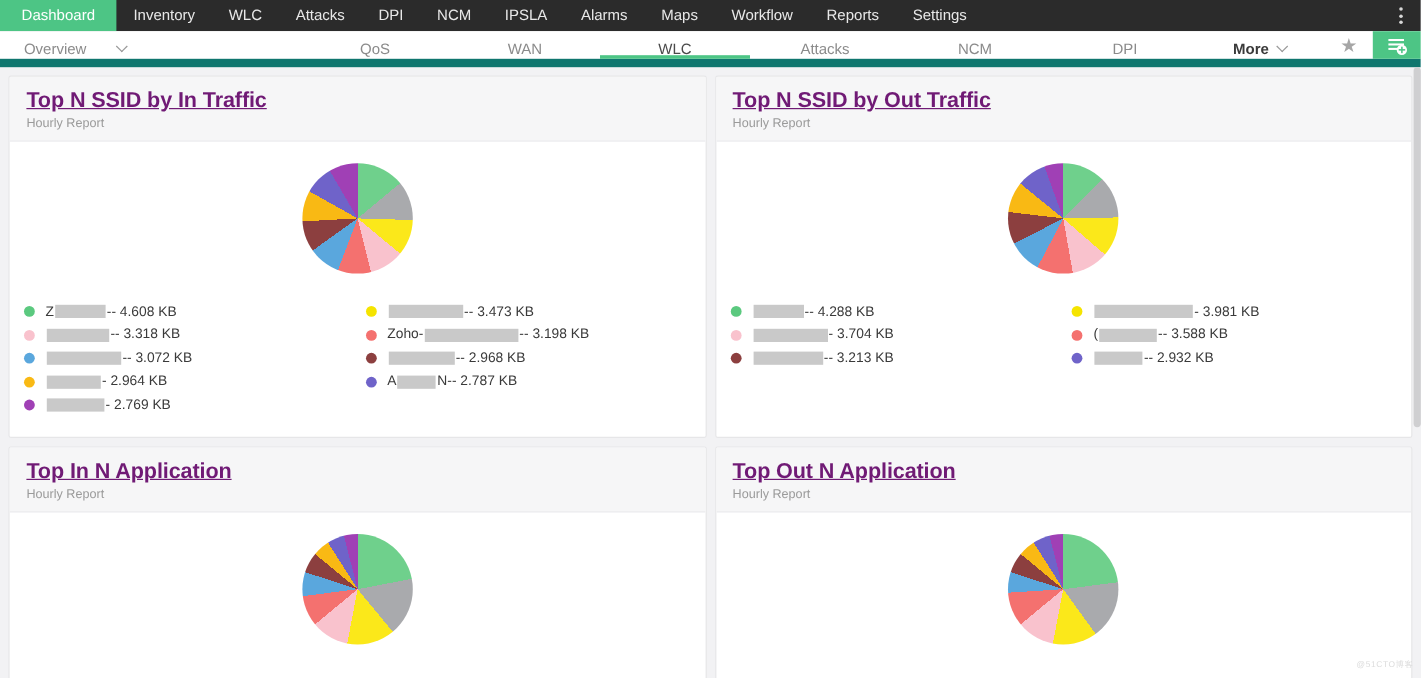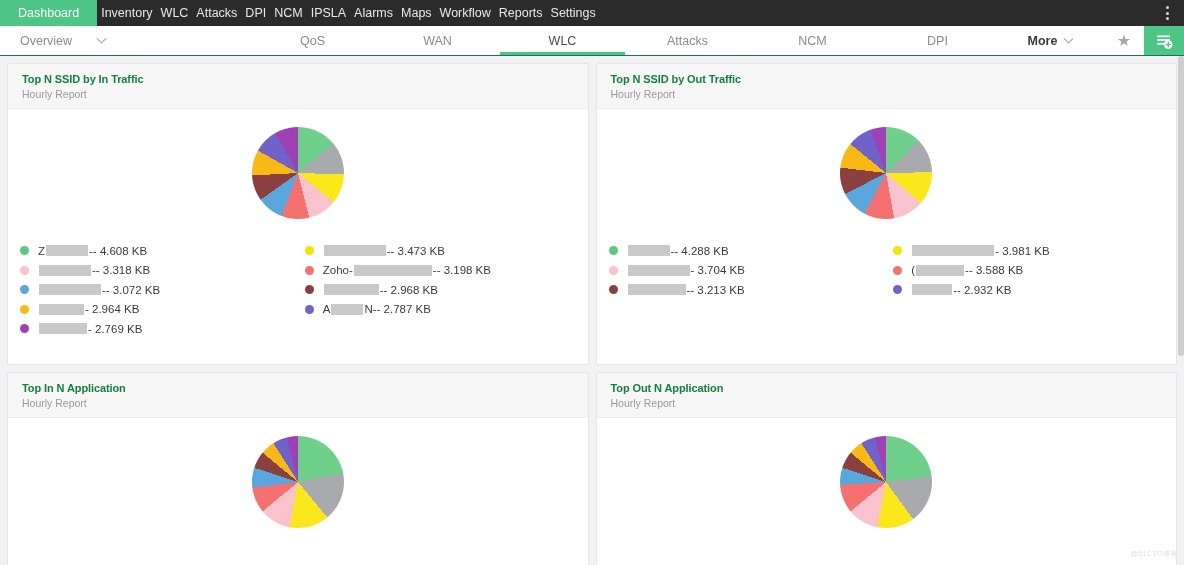--- a/index.html
+++ b/index.html
@@ -10,34 +10,34 @@
     overflow:hidden;
   }
 
   
   #topnav{
     height:26px; background:#2b2b2b; display:flex; align-items:stretch;
     position:relative;
   }
   #topnav .nav-item{
     color:#e8e8e8; font-size:12.5px; line-height:26px;
-    padding:0 4px; white-space:nowrap; cursor:pointer;
+    padding:0 14px; white-space:nowrap; cursor:pointer;
   }
   #topnav .nav-item.active{ background:#4dc585; color:#ffffff; padding:0 18px; }
   #topnav .spacer{ flex:1; }
   #kebab{
     width:26px; display:flex; flex-direction:column; align-items:center;
     justify-content:center; gap:2.5px; cursor:pointer; margin-right:4px;
   }
   #kebab i{ width:3px; height:3px; border-radius:50%; background:#d8d8d8; display:block; }
 
   
   #subnav{
     height:30px; background:#ffffff; display:flex; align-items:stretch;
-    border-bottom:1px solid #0f766e; position:relative;
+    border-bottom:7px solid #0f766e; position:relative;
   }
   #subnav .sub-item{
     font-size:12.5px; color:#8b8b8b; line-height:30px; text-align:center;
     cursor:pointer; position:relative; white-space:nowrap;
   }
   #subnav .sub-item.active{ color:#4a4a4a; }
   #subnav .sub-item.active::after{
     content:""; position:absolute; left:0; right:0; bottom:0;
     height:3px; background:#4dc585;
   }
@@ -59,21 +59,21 @@
     grid-template-columns:1fr 1fr; gap:7px 7px;
   }
   .card{
     background:#ffffff; border:1px solid #e6e6e8; border-radius:2px;
     height:302px; overflow:hidden; position:relative;
   }
   .card-head{
     background:#f6f6f7; border-bottom:1px solid #ececee;
     padding:9px 14px 8px 14px;
   }
-  .card-title{ font-size:11px; font-weight:bold; color:#15803d; letter-spacing:-0.1px;}
+  .card-title{ font-size:18px; font-weight:bold; color:#701a75; letter-spacing:-0.1px;text-decoration:underline;}
   .card-sub{ font-size:10.5px; color:#9a9a9a; margin-top:3px; }
 
   .chart-area{ height:112px; display:flex; align-items:center; justify-content:center;
                padding-top:16px; }
   .pie{ width:92px; height:92px; border-radius:50%; }
 
   .legend{
     display:grid; grid-template-columns:1fr 1fr; column-gap:10px;
     padding:20px 14px 0 6px;
   }

